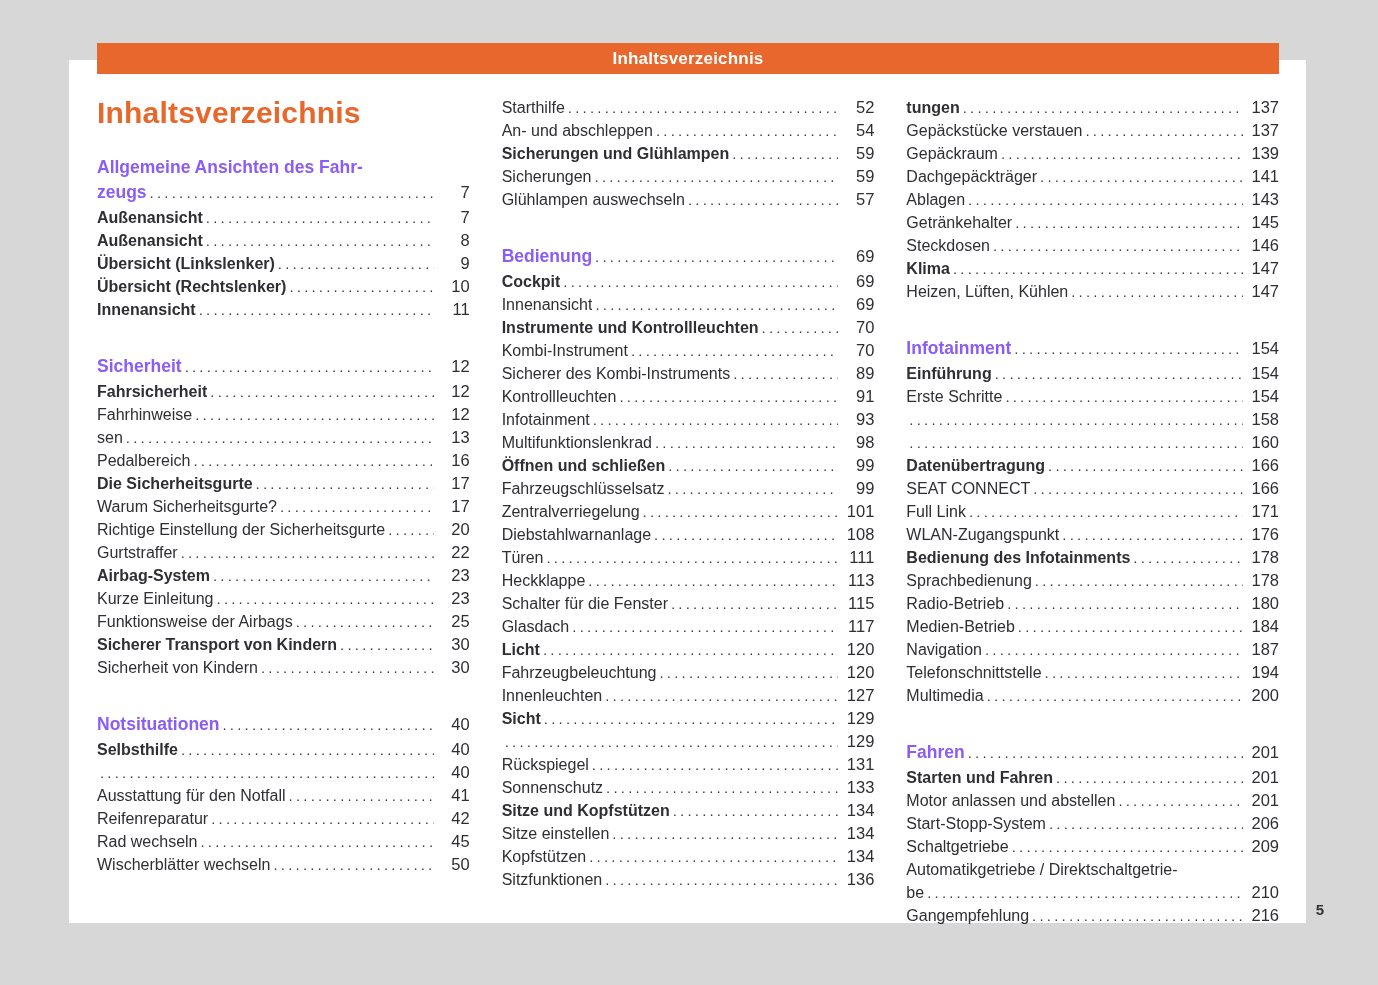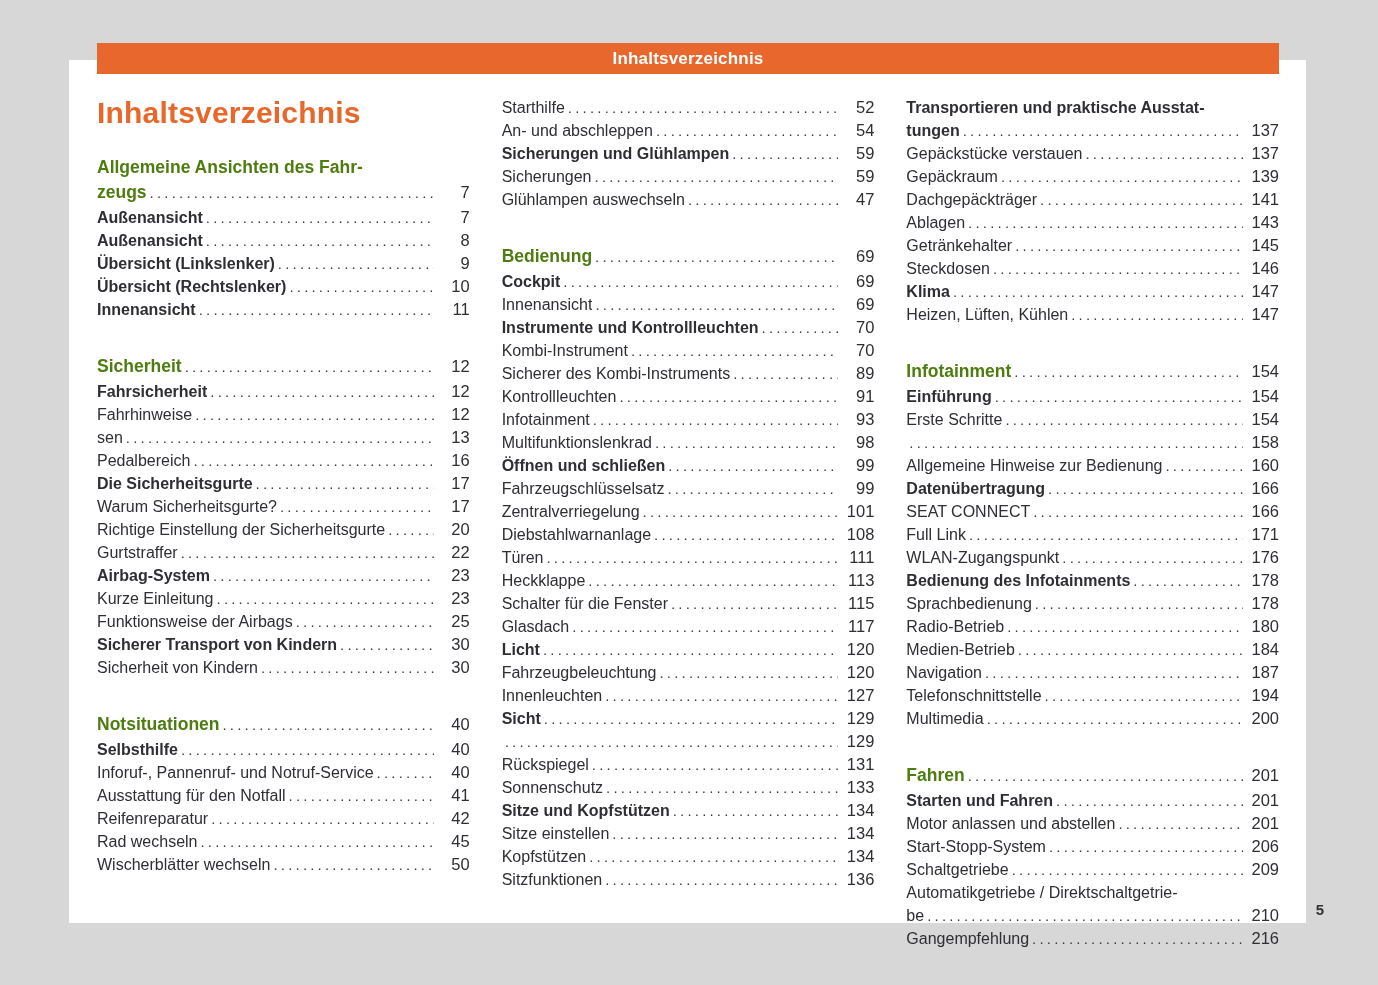--- a/index.html
+++ b/index.html
@@ -54,21 +54,21 @@
     line-height: 23px;
     font-size: 16px;
   }
   .wrap-line1 {
     line-height: 23px;
     font-size: 16px;
     white-space: nowrap;
     overflow: hidden;
   }
   .k-chapter .wrap-line1, .k-chapter .label {
-    color: #4d7c0f; font-weight: 700; font-size: 17.5px;
+    color: #8b5cf6; font-weight: 700; font-size: 17.5px;
   }
   .k-chapter .entry-line { line-height: 26px; justify-content: center; }
   .k-bold .wrap-line1, .k-bold .label { font-weight: 700; }
   .label { white-space: nowrap; flex: 0 1 auto; overflow: hidden; }
   .dots {
     flex: 1 1 14px;
     min-width: 14px;
     overflow: hidden;
     white-space: nowrap;
     letter-spacing: 3.2px;
@@ -261,21 +261,20 @@
             </div>
             <div class="entry k-bold">
               <div class="entry-line">
                 <span class="label">Selbsthilfe</span>
                 <span class="dots">..............................................................................................................</span>
                 <span class="pagenum">40</span>
               </div>
             </div>
             <div class="entry k-normal">
               <div class="entry-line">
-                <span class="label">Inforuf-, Pannenruf- und Notruf-Service</span>
                 <span class="dots">..............................................................................................................</span>
                 <span class="pagenum">40</span>
               </div>
             </div>
             <div class="entry k-normal">
               <div class="entry-line">
                 <span class="label">Ausstattung für den Notfall</span>
                 <span class="dots">..............................................................................................................</span>
                 <span class="pagenum">41</span>
               </div>
@@ -332,21 +331,21 @@
               <div class="entry-line">
                 <span class="label">Sicherungen</span>
                 <span class="dots">..............................................................................................................</span>
                 <span class="pagenum">59</span>
               </div>
             </div>
             <div class="entry k-normal">
               <div class="entry-line">
                 <span class="label">Glühlampen auswechseln</span>
                 <span class="dots">..............................................................................................................</span>
-                <span class="pagenum">47</span>
+                <span class="pagenum">57</span>
               </div>
             </div>
           </div>
           <div class="section">
             <div class="entry k-chapter">
               <div class="entry-line">
                 <span class="label">Bedienung</span>
                 <span class="dots">..............................................................................................................</span>
                 <span class="pagenum">69</span>
               </div>
@@ -539,21 +538,20 @@
                 <span class="pagenum">136</span>
               </div>
             </div>
           </div>
         </div>
     </div>
     <div class="col">
       <div class="sections">
           <div class="section">
             <div class="entry k-bold">
-              <div class="wrap-line1">Transportieren und praktische Ausstat-</div>
               <div class="entry-line">
                 <span class="label">tungen</span>
                 <span class="dots">..............................................................................................................</span>
                 <span class="pagenum">137</span>
               </div>
             </div>
             <div class="entry k-normal">
               <div class="entry-line">
                 <span class="label">Gepäckstücke verstauen</span>
                 <span class="dots">..............................................................................................................</span>
@@ -633,21 +631,20 @@
               </div>
             </div>
             <div class="entry k-normal">
               <div class="entry-line">
                 <span class="dots">..............................................................................................................</span>
                 <span class="pagenum">158</span>
               </div>
             </div>
             <div class="entry k-normal">
               <div class="entry-line">
-                <span class="label">Allgemeine Hinweise zur Bedienung</span>
                 <span class="dots">..............................................................................................................</span>
                 <span class="pagenum">160</span>
               </div>
             </div>
             <div class="entry k-bold">
               <div class="entry-line">
                 <span class="label">Datenübertragung</span>
                 <span class="dots">..............................................................................................................</span>
                 <span class="pagenum">166</span>
               </div>

